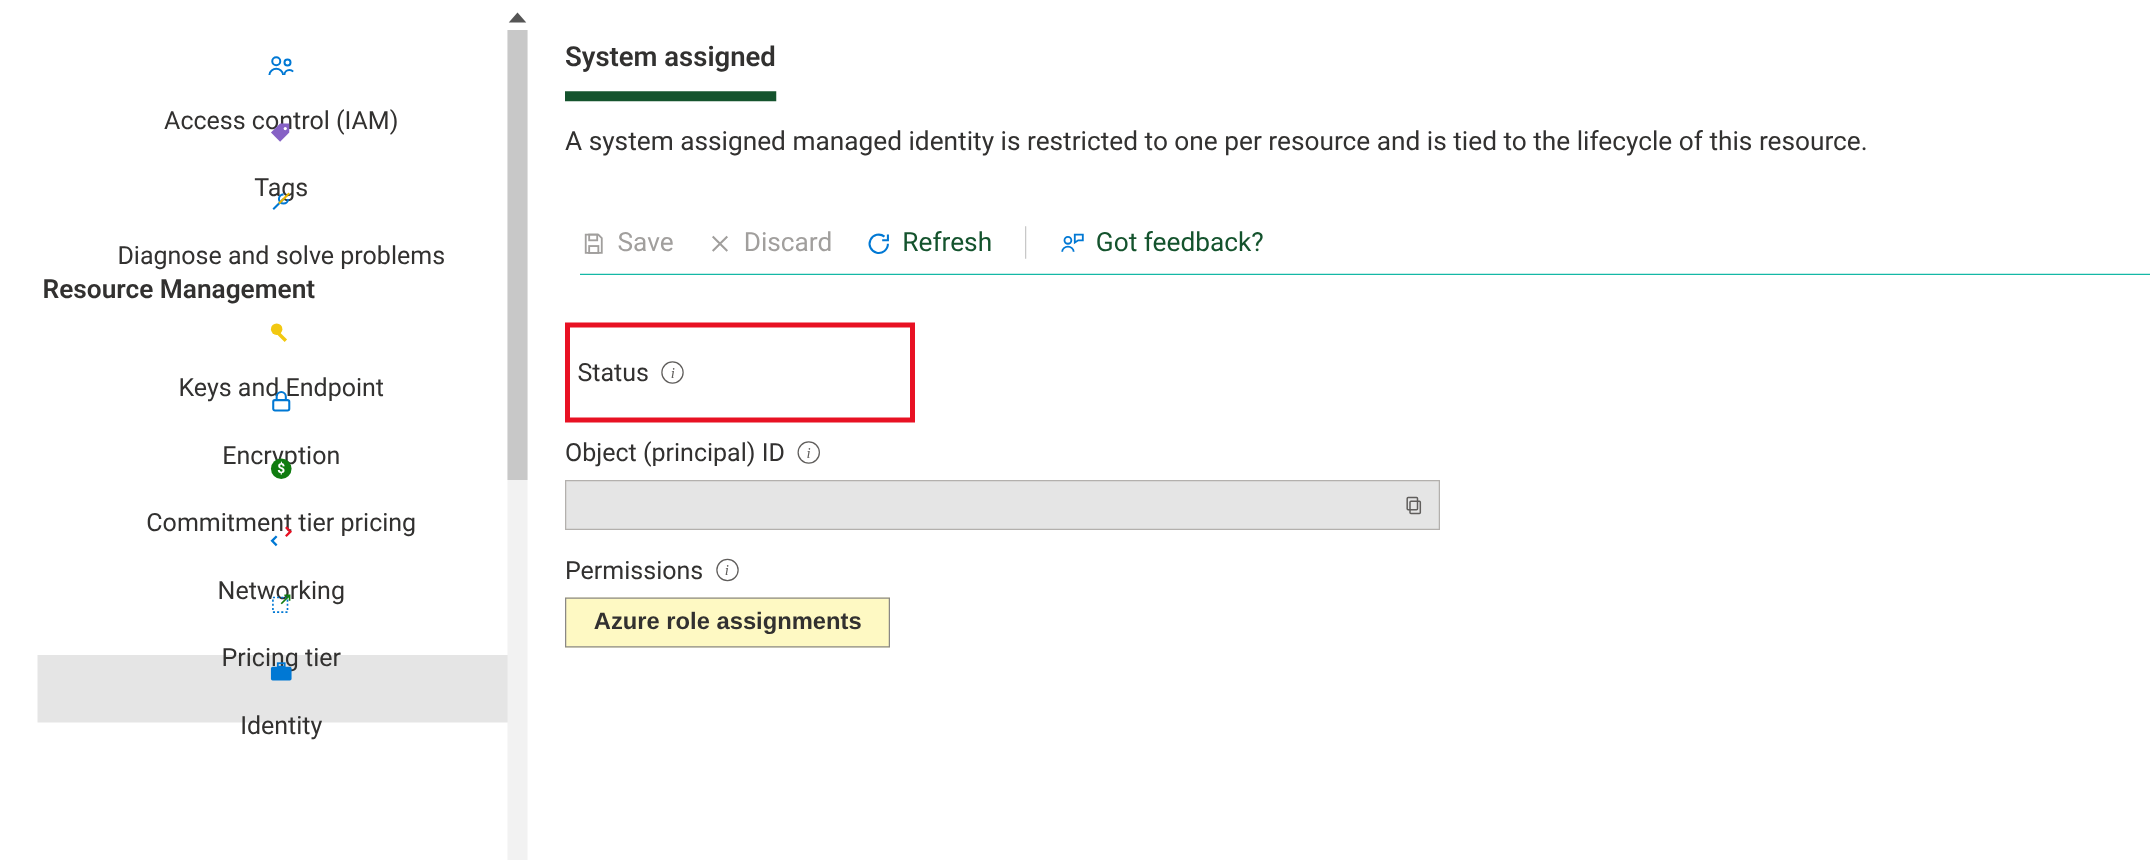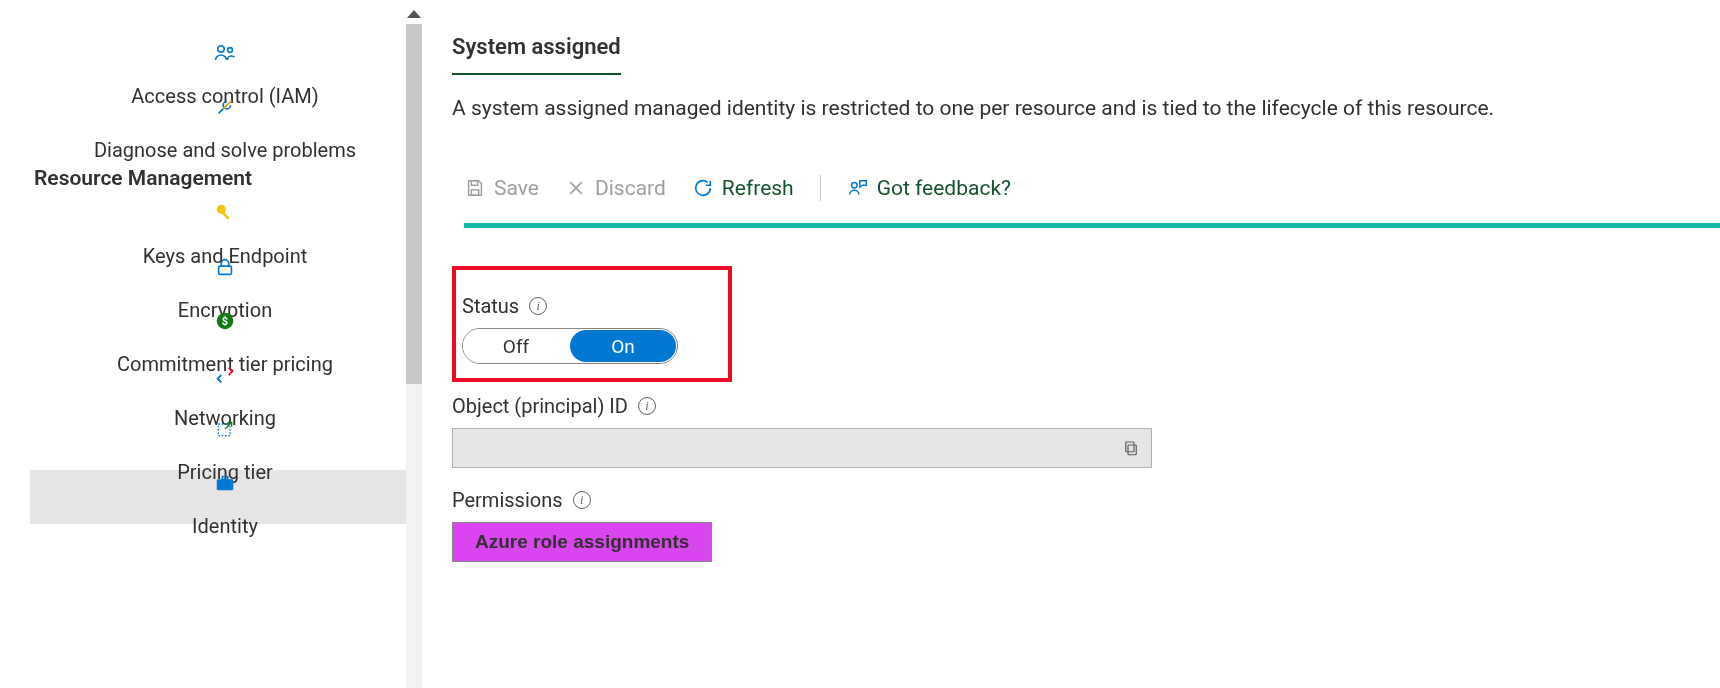--- a/index.html
+++ b/index.html
@@ -104,36 +104,36 @@
     margin-bottom:18px;
   }
   .tab {
     font-size:22px;
     padding-bottom:14px;
     cursor:pointer;
     color:#323130;
   }
   .tab.active {
     font-weight:600;
-    border-bottom:2px solid #14532d;
+    border-bottom:8px solid #14532d;
   }
 
   .description {
     font-size:21px;
     color:#323130;
     margin-bottom:52px;
     line-height:1.45;
   }
 
   .toolbar {
     display:flex;
-    align-items:center;
+    align-items:flex-end;
     gap:26px;
-    padding-bottom:22px;
-    border-bottom:5px solid #14b8a6;
+    padding-bottom:12px;
+    border-bottom:1px solid #14b8a6;
     margin-bottom:38px;
     margin-left:12px;
   }
   .toolbar-btn {
     display:flex;
     align-items:center;
     gap:8px;
     font-size:21px;
     cursor:pointer;
     color:#14532d;
@@ -189,21 +189,21 @@
     background:#e5e5e5;border:1px solid #b3b0ad;
     display:flex;align-items:center;justify-content:flex-end;
     padding:0 10px;
     position:relative;
   }
   .copy-icon {
     width:20px;height:20px;display:flex;align-items:center;justify-content:center;
     cursor:pointer;color:#605e5c;
   }
   .btn-outline {
-    border:1px solid #8a8886;background:#d946ef;color:#323130;
+    border:1px solid #8a8886;background:#fef9c3;color:#323130;
     font-size:19px;font-weight:600;
     padding:8px 22px;cursor:pointer;
   }
 </style>
 </head>
 <body>
 
 <nav class="sidebar">
 
   <div class="sidebar-item">
@@ -211,20 +211,29 @@
       <svg viewBox="0 0 24 24" width="24" height="24" fill="none" stroke="#0078d4" stroke-width="1.6">
         <circle cx="8" cy="8" r="3.2"></circle>
           <path d="M2.5 19c0-3 3-5 5.5-5s5.5 2 5.5 5"></path>
         <circle cx="17" cy="9" r="2.4"></circle>
           <path d="M14.5 19c0-2.2 1.8-4 4-4 1.2 0 2.3.5 3 1.3"></path>
       </svg>
     </span>
     <span>Access control (IAM)</span>
   </div>
 
+  <div class="sidebar-item">
+    <span class="icon">
+      <svg viewBox="0 0 24 24" width="22" height="22">
+        <path d="M3 11l8-8h8v8l-8 8-8-8z" fill="#8661c5"></path>
+          <circle cx="15.5" cy="7.5" r="1.4" fill="#fff"></circle>
+      </svg>
+    </span>
+    <span>Tags</span>
+  </div>
 
   <div class="sidebar-item">
     <span class="icon">
       <svg viewBox="0 0 24 24" width="22" height="22" stroke-width="1.8" fill="none">
         <path d="M5 19L14 10" stroke="#0078d4"></path>
           <path d="M14 6a4 4 0 1 0 4 4" stroke="#0078d4"></path>
         <path d="M19 5L10 14" stroke="#e8b500"></path>
       </svg>
     </span>
     <span>Diagnose and solve problems</span>
@@ -347,24 +356,20 @@
       </span>
       <span>Got feedback?</span>
     </div>
   </div>
 
   <div class="highlight-box">
     <div class="field-label-row">
       <span>Status</span>
       <span class="info-icon">i</span>
     </div>
-    <div class="toggle">
-      <div class="toggle-opt">Off</div>
-      <div class="toggle-opt on">On</div>
-    </div>
   </div>
 
   <div class="field-block">
     <div class="field-label-row">
       <span>Object (principal) ID</span>
       <span class="info-icon">i</span>
     </div>
     <div class="readonly-input">
       <span style="flex:1"></span>
       <span class="copy-icon">

